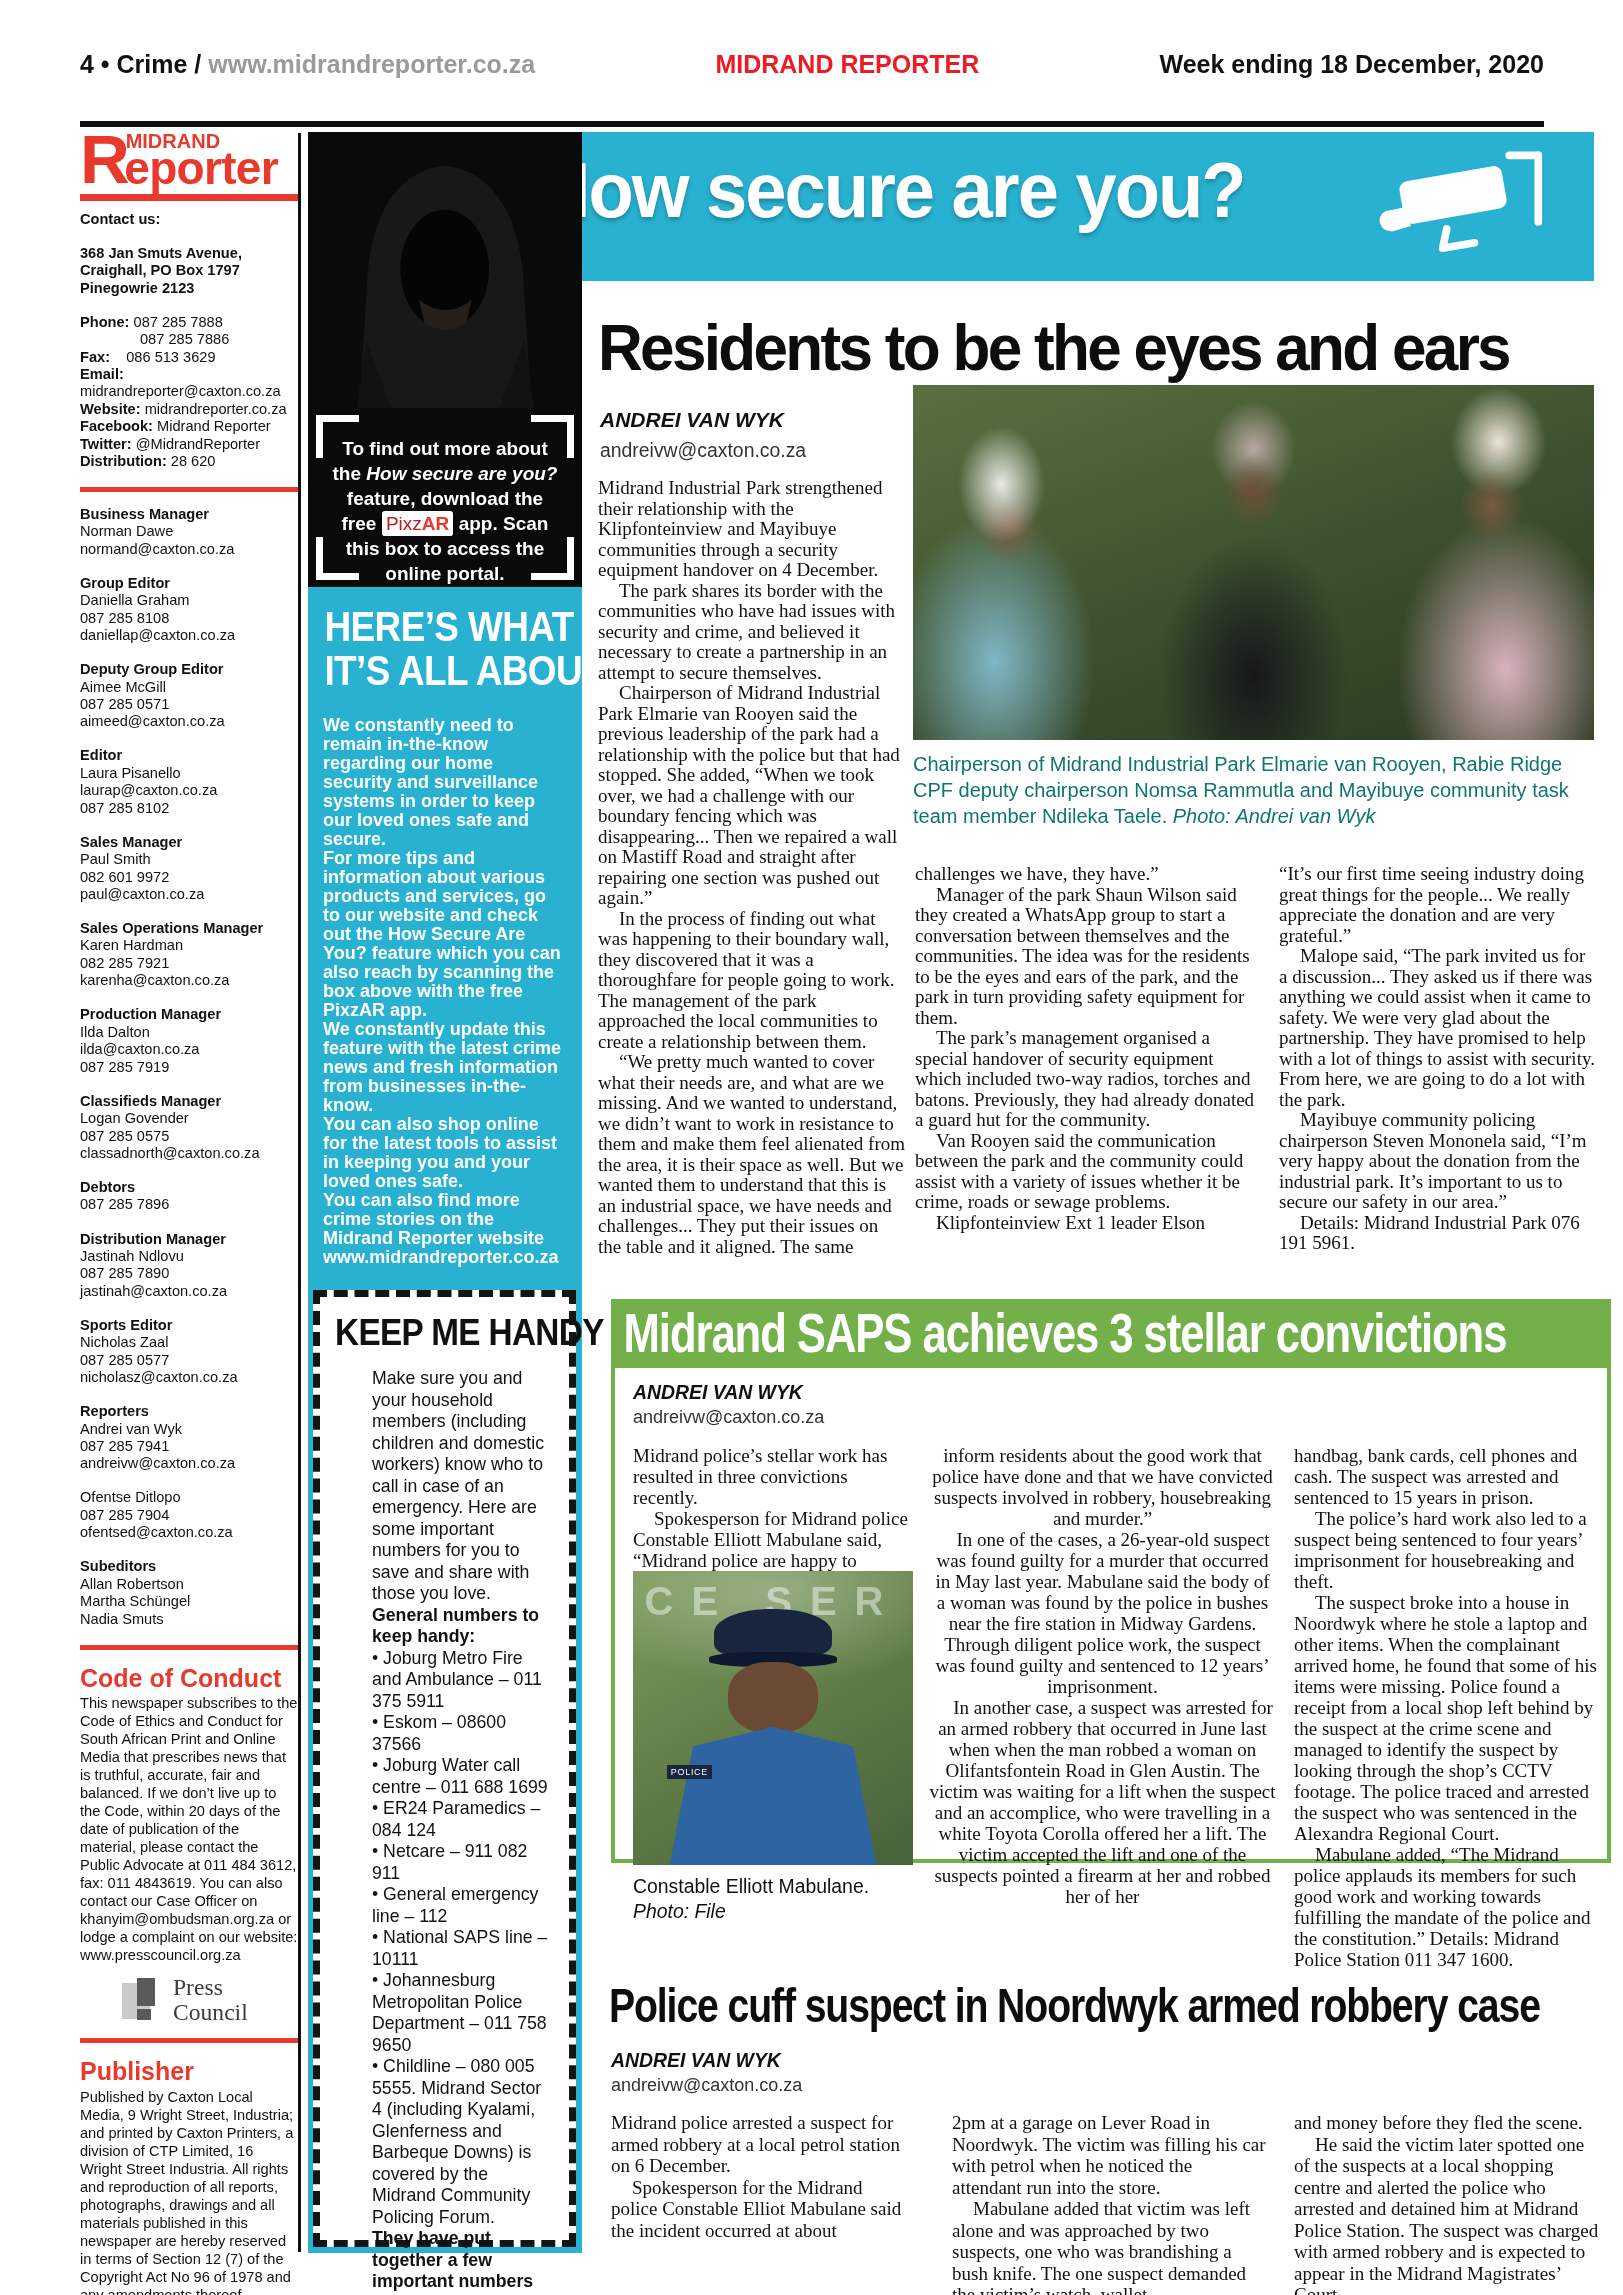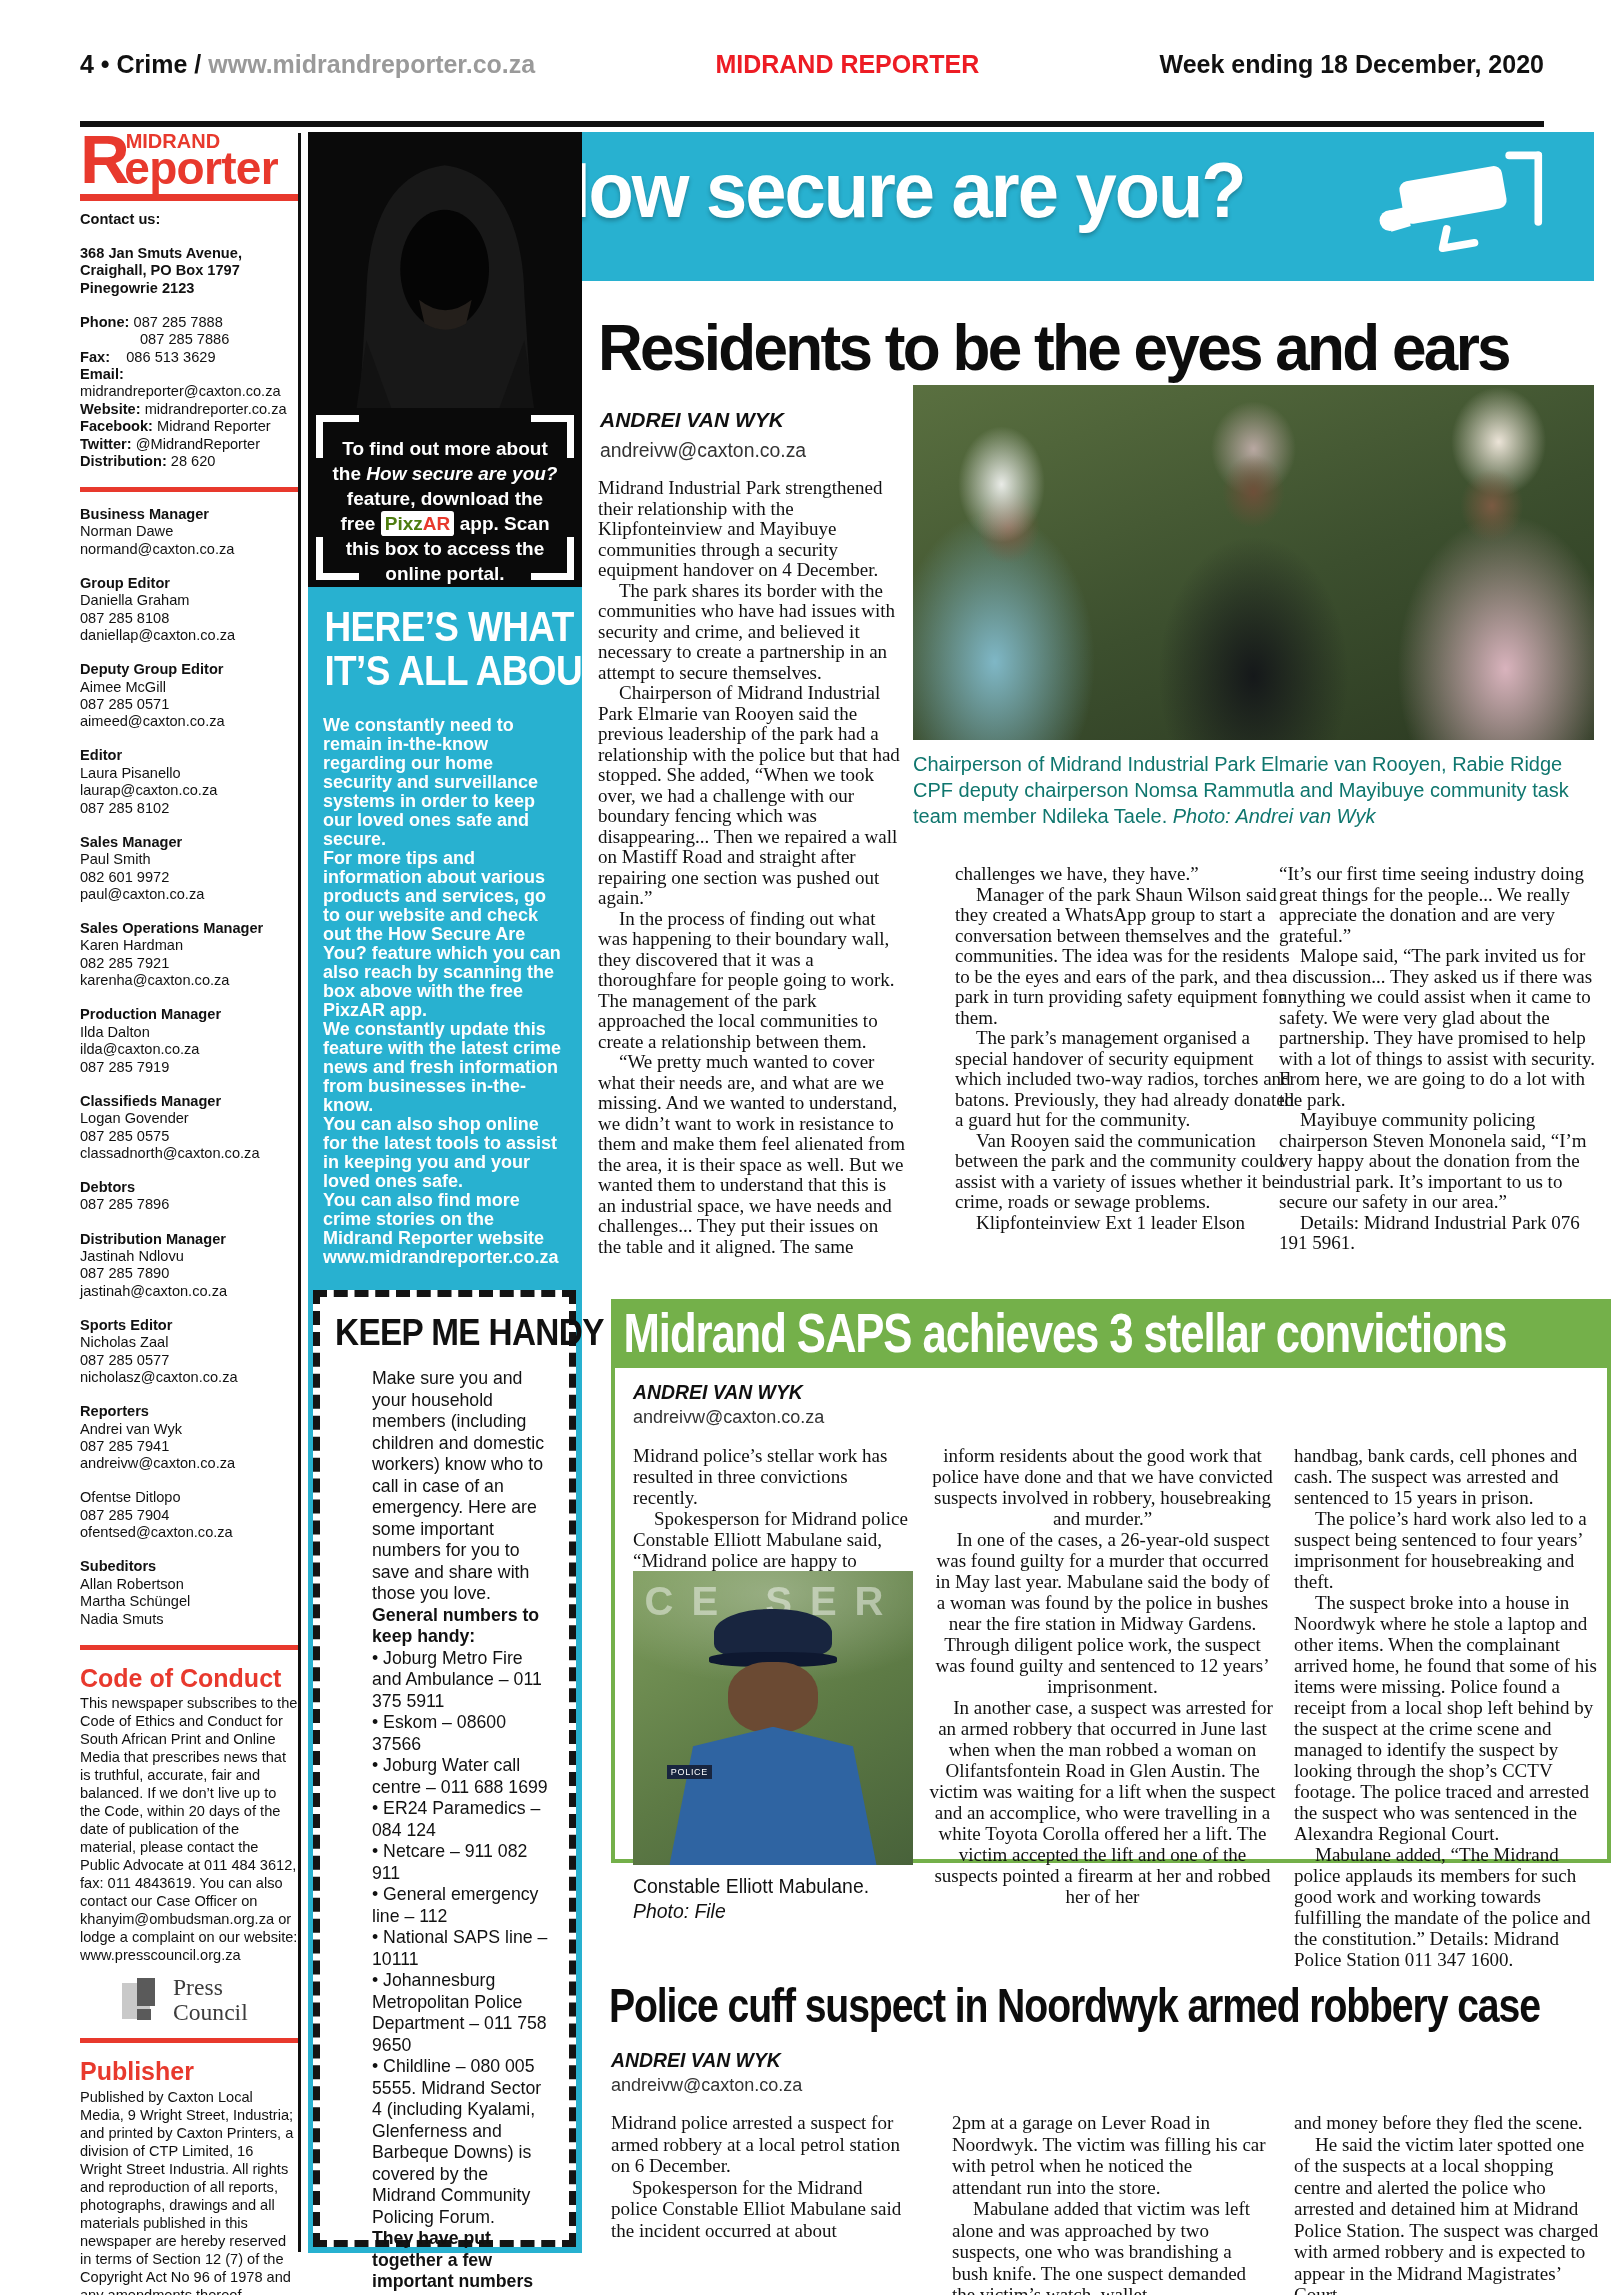--- a/index.html
+++ b/index.html
@@ -49,21 +49,21 @@
   .figure { position:absolute; left:308px; top:132px; width:274px; height:276px; background:#0a0a0a; overflow:hidden; }
   .scanbox { position:absolute; left:308px; top:408px; width:274px; height:179px; background:#0a0a0a;
              color:#fff; font-size:19px; font-weight:bold; line-height:25px; text-align:center; }
   .scan-text { padding:28px 23.6px 0 23.6px; }
   .corner { position:absolute; width:36px; height:36px; border:0 solid #fff; }
   .c-tl { left:8.3px; top:7px; border-left-width:7px; border-top-width:7px; }
   .c-tr { right:8.3px; top:7px; border-right-width:7px; border-top-width:7px; }
   .c-bl { left:8.3px; bottom:7px; border-left-width:7px; border-bottom-width:7px; }
   .c-br { right:8.3px; bottom:7px; border-right-width:7px; border-bottom-width:7px; }
   .pixzar { display:inline-block; background:#fff; padding:0 4.2px; border-radius:2.8px; }
-  .pixzar .p1 { color:#4d7c0f; font-weight:700; }
+  .pixzar .p1 { color:#b91c1c; font-weight:400; }
   .pixzar .p2 { color:#e8392d; font-weight:900; }
 
   .teal-title { position:absolute; left:308px; top:605px; width:274px; text-align:center; color:#fff;
                 font-size:42px; font-weight:900; line-height:44px; letter-spacing:-0.7px;
                 transform:scaleX(.88); transform-origin:center; white-space:nowrap; }
   .teal-paras { position:absolute; left:323px; top:716px; width:244px; color:#fff;
                 font-size:18px; font-weight:bold; line-height:19px; }
 
   
   .handy { position:absolute; left:313px; top:1290px; width:263px; height:957px; box-sizing:border-box;
@@ -77,21 +77,21 @@
   .col .para + .para { text-indent:21px; }
   .byline { font-weight:bold; font-style:italic; font-size:21px; letter-spacing:0; }
   .email { font-size:19.4px; color:#333; }
 
   
   .a1-headline { position:absolute; left:598px; top:311px; color:#0d0d0d; font-size:64px; font-weight:800;
                  letter-spacing:-2.8px; transform:scaleX(.97); transform-origin:left; white-space:nowrap; }
   .a1-byline { position:absolute; left:600px; top:408px; }
   .a1-email { position:absolute; left:600px; top:439px; }
   .a1-col1 { position:absolute; left:598px; top:478px; width:308px; font-size:19px; line-height:20.5px; }
-  .a1-col2 { position:absolute; left:915px; top:864px; width:347px; font-size:19px; line-height:20.5px;margin-left:40px; }
+  .a1-col2 { position:absolute; left:915px; top:864px; width:347px; font-size:19px; line-height:20.5px; }
   .a1-col3 { position:absolute; left:1279px; top:864px; width:316px; font-size:19px; line-height:20.5px; }
   .photo1 { position:absolute; left:913px; top:385px; width:681px; height:355px;
             background:
               radial-gradient(62px 83px at 13% 28%, rgba(250,250,250,.9), transparent 70%),
               radial-gradient(42px 49px at 14% 40%, #7a5a42, transparent 75%),
               radial-gradient(42px 49px at 50% 30%, #6e4f39, transparent 75%),
               radial-gradient(42px 49px at 85% 34%, #7a5a42, transparent 75%),
               radial-gradient(59px 66px at 50% 18%, #b9a8a2, transparent 72%),
               radial-gradient(66px 76px at 86% 16%, #ece4d8, transparent 72%),
               radial-gradient(139px 208px at 12% 78%, #7fb7c6, transparent 72%),

